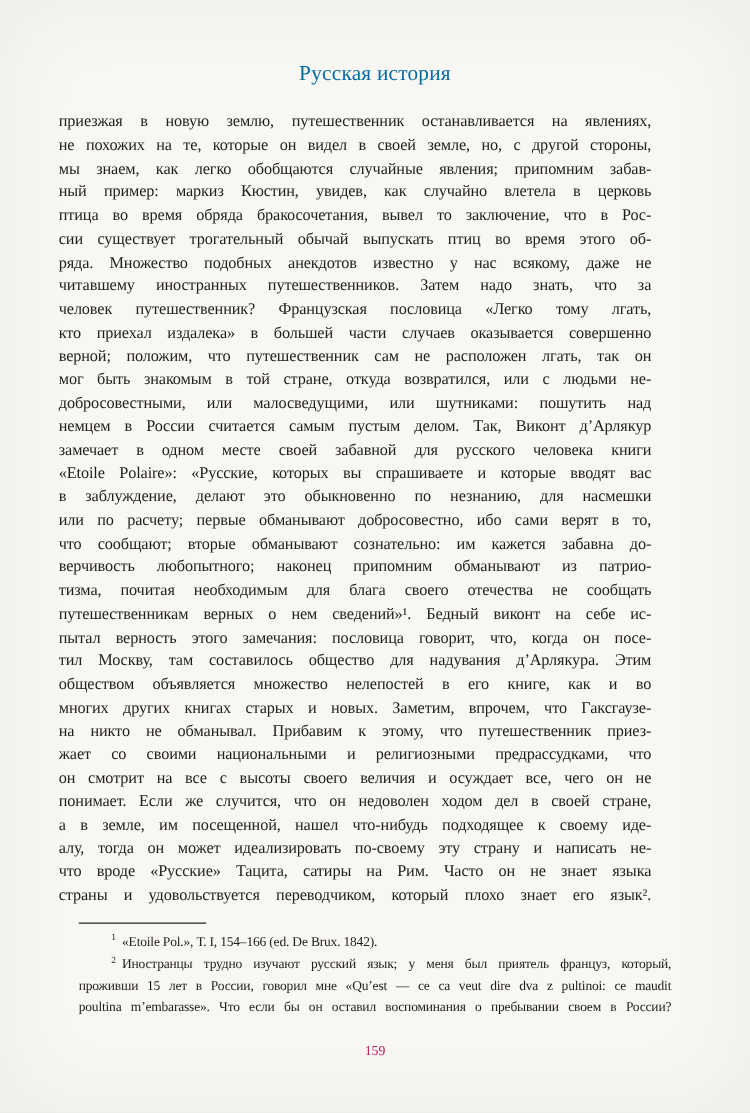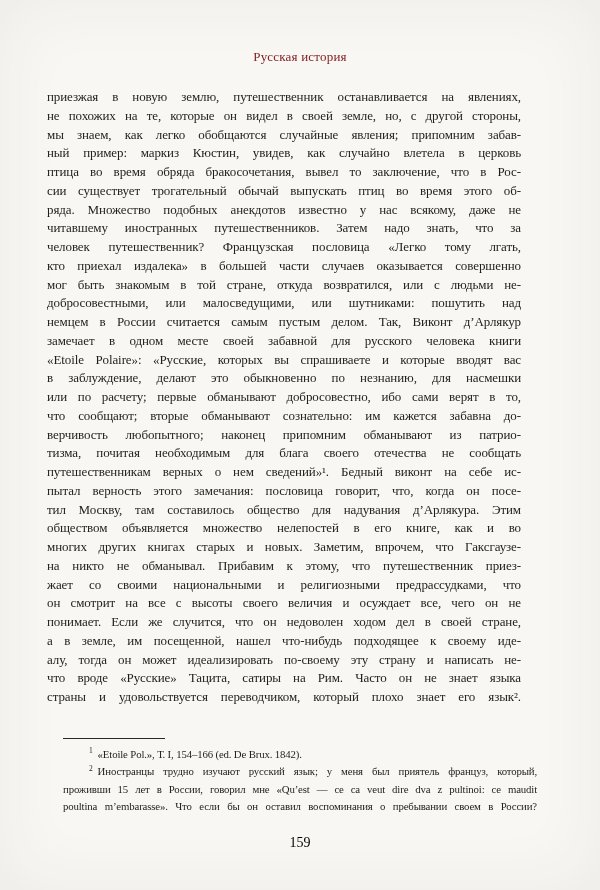--- a/index.html
+++ b/index.html
@@ -20,23 +20,23 @@
     box-shadow: inset 0 0 70px rgba(60,50,40,0.06);
     color: #201e1c;
     overflow: hidden;
   }
   .running-head {
     position: absolute;
     top: 49px;
     left: 63px;
     width: 474px;
     text-align: center;
-    font-size: 13px;
+    font-size: 17px;
     letter-spacing: 0.2px;
-    color: #7f1d1d;
+    color: #0369a1;
   }
   .body-text {
     position: absolute;
     top: 88px;
     left: 47px;
     width: 474px;
   }
   .line {
     font-size: 13px;
     line-height: 18.75px;
@@ -75,42 +75,43 @@
     font-size: 7.5px;
     line-height: 0;
     margin-right: 5px;
   }
   .page-number {
     position: absolute;
     top: 835px;
     left: 63px;
     width: 474px;
     text-align: center;
-    font-size: 14px;
-    color: #000000;
+    font-size: 11px;
+    color: #be185d;
   }
 </style>
 </head>
 <body>
 
 <div class="page">
 
   <div class="running-head">Русская история</div>
 
   <div class="body-text">
       <div class="line">приезжая в новую землю, путешественник останавливается на явлениях,</div>
       <div class="line">не похожих на те, которые он видел в своей земле, но, с другой стороны,</div>
       <div class="line">мы знаем, как легко обобщаются случайные явления; припомним забав-</div>
       <div class="line">ный пример: маркиз Кюстин, увидев, как случайно влетела в церковь</div>
       <div class="line">птица во время обряда бракосочетания, вывел то заключение, что в Рос-</div>
       <div class="line">сии существует трогательный обычай выпускать птиц во время этого об-</div>
       <div class="line">ряда. Множество подобных анекдотов известно у нас всякому, даже не</div>
       <div class="line">читавшему иностранных путешественников. Затем надо знать, что за</div>
       <div class="line">человек путешественник? Французская пословица «Легко тому лгать,</div>
       <div class="line">кто приехал издалека» в большей части случаев оказывается совершенно</div>
+      <div class="line">верной; положим, что путешественник сам не расположен лгать, так он</div>
       <div class="line">мог быть знакомым в той стране, откуда возвратился, или с людьми не-</div>
       <div class="line">добросовестными, или малосведущими, или шутниками: пошутить над</div>
       <div class="line">немцем в России считается самым пустым делом. Так, Виконт д’Арлякур</div>
       <div class="line">замечает в одном месте своей забавной для русского человека книги</div>
       <div class="line">«Etoile Polaire»: «Русские, которых вы спрашиваете и которые вводят вас</div>
       <div class="line">в заблуждение, делают это обыкновенно по незнанию, для насмешки</div>
       <div class="line">или по расчету; первые обманывают добросовестно, ибо сами верят в то,</div>
       <div class="line">что сообщают; вторые обманывают сознательно: им кажется забавна до-</div>
       <div class="line">верчивость любопытного; наконец припомним обманывают из патрио-</div>
       <div class="line">тизма, почитая необходимым для блага своего отечества не сообщать</div>

